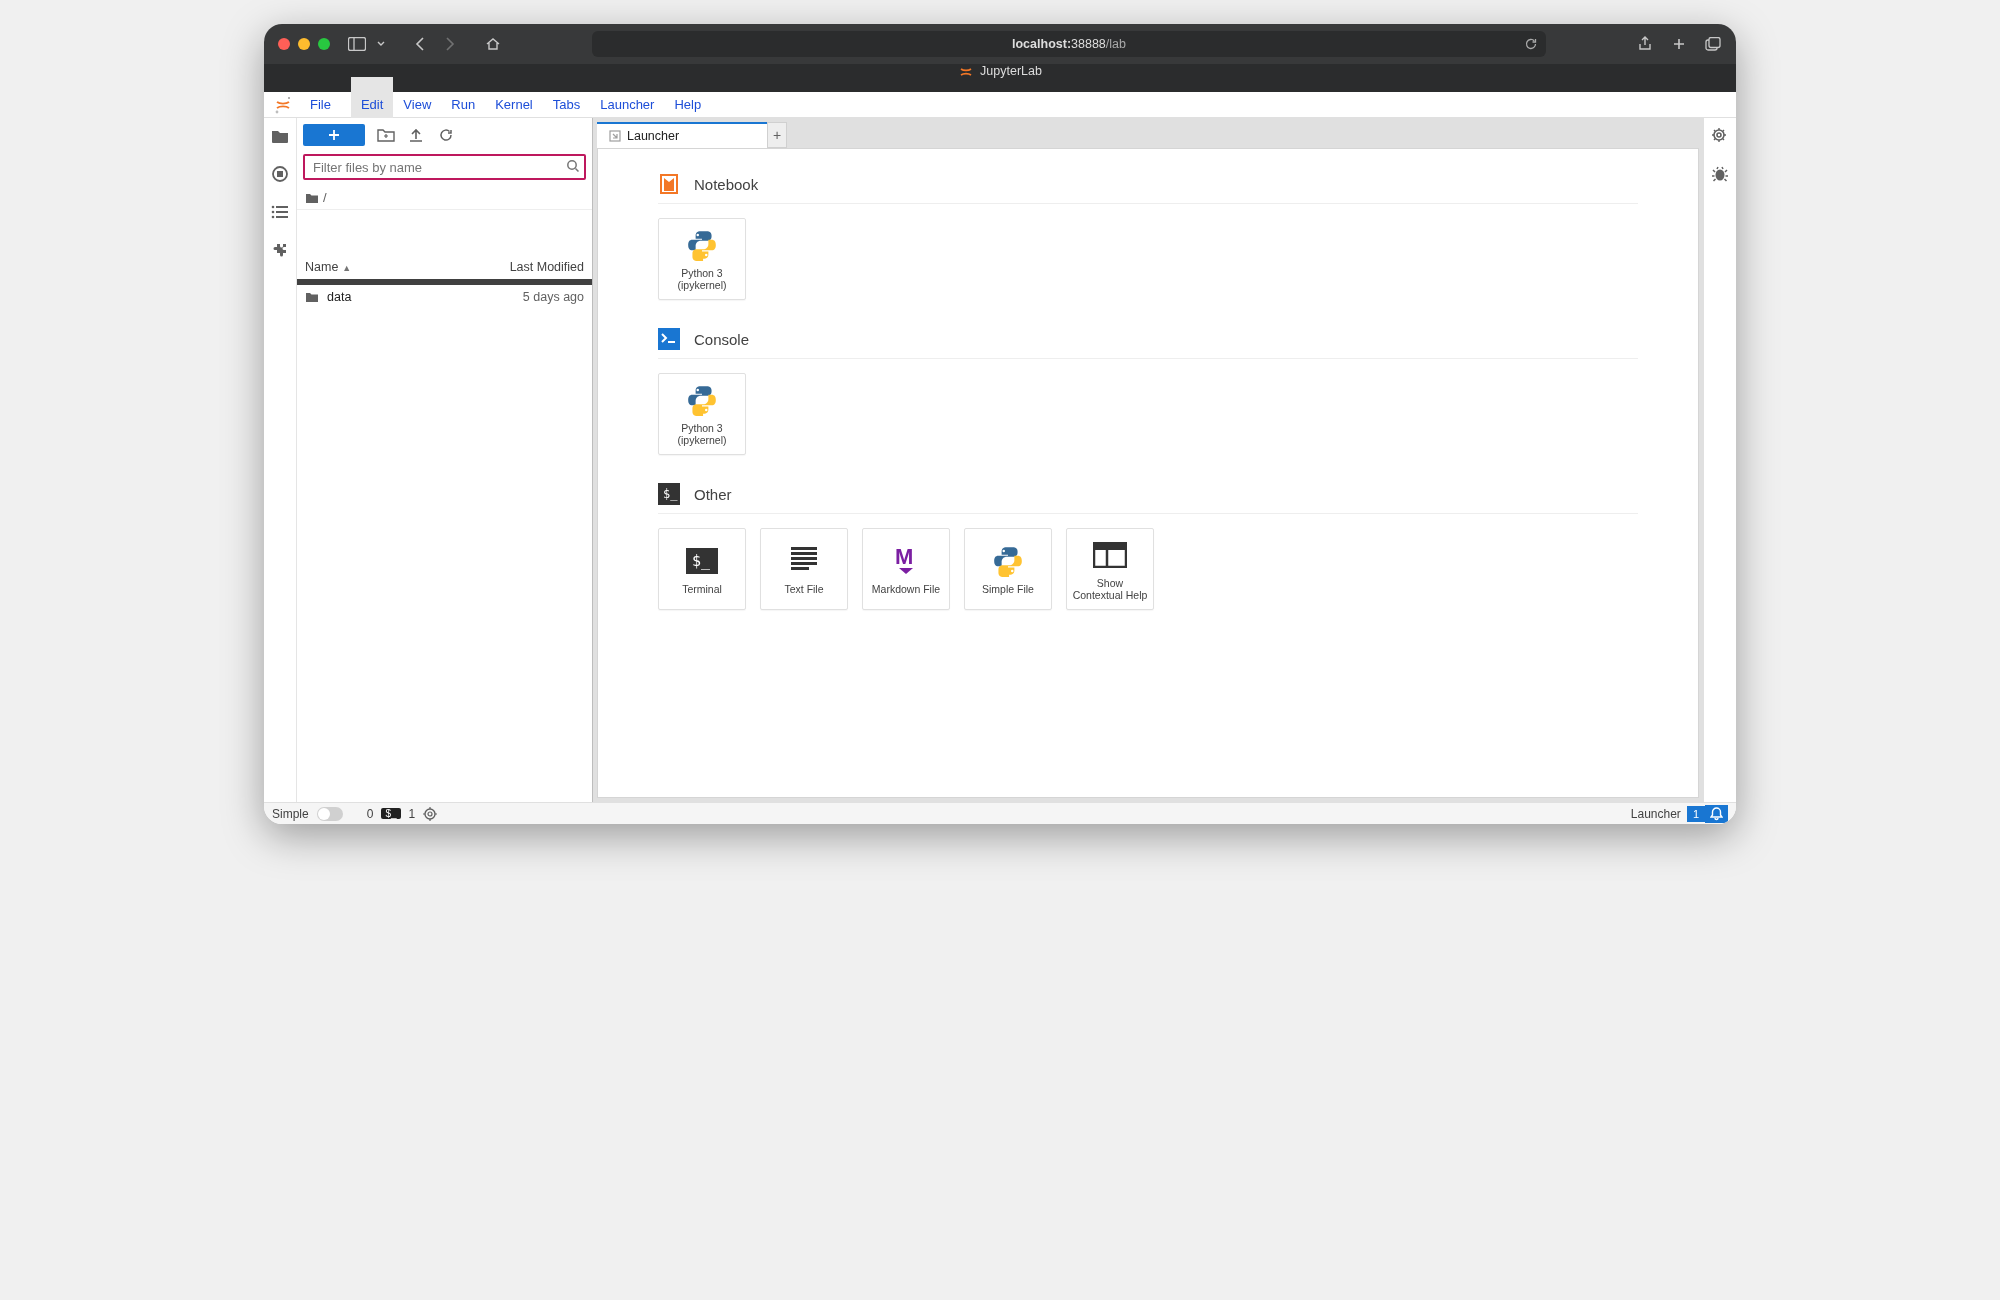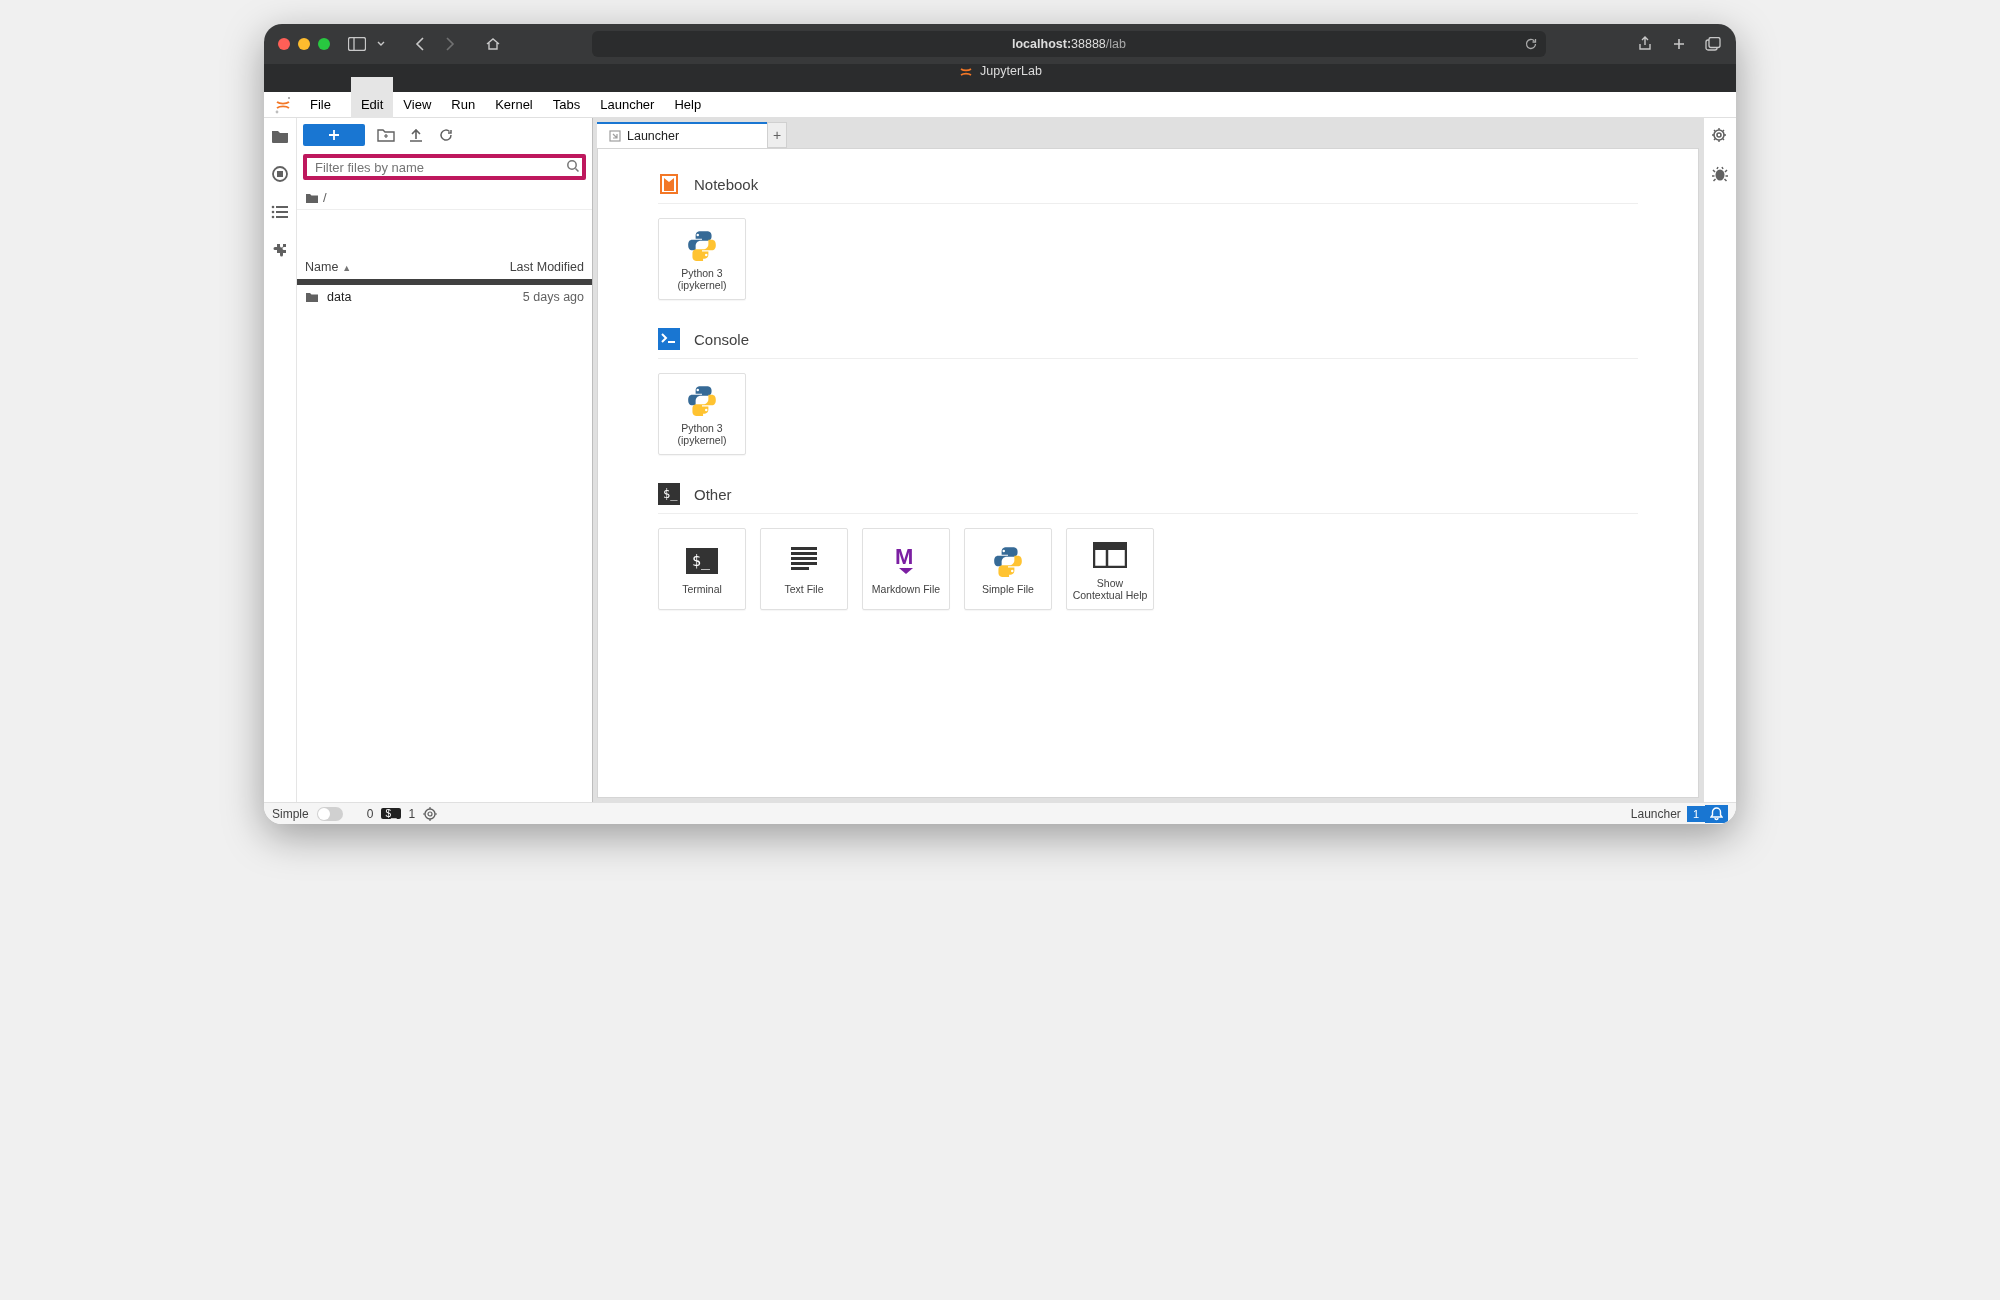--- a/index.html
+++ b/index.html
@@ -18,38 +18,38 @@
 .addr-refresh{ position:absolute; right:8px; color:#aaa; }
 .tb-right { display:flex; gap:16px; color:#c8c8c8; margin-left:auto;}
 
 
 .tabstrip { background:#2b2c2d; height:28px; display:flex; align-items:flex-start; justify-content:center; color:#ddd; font-size:12.5px; gap:6px;}
 .jlicon { width:16px; height:16px; }
 
 
 .menubar { background:#fff; border-bottom:1px solid #e0e0e0; height:26px; display:flex; align-items:center; padding:0 8px; gap:0;}
 .menubar .logo { width:22px; height:22px; margin-right:6px; display:flex; align-items:center; justify-content:center;}
-.menubar .mitem { padding:20px 10px; font-size:13px; color:#000000; cursor:default;}
+.menubar .mitem { padding:20px 10px; font-size:13px; color:#1d4ed8; cursor:default;}
 .menubar .mitem.active { background:#e5e5e5;margin-left:10px; }
 
 
 .appbody { flex:1; display:grid; grid-template-columns: 33px 296px 1fr 33px; grid-template-rows: 1fr; min-height:0; }
 
 
 .left-rail { background:#fff; border-right:1px solid #e5e5e5; display:flex; flex-direction:column; align-items:center; padding-top:8px; gap:18px;}
 .rail-icon { width:20px; height:20px; color:#616161; display:flex; align-items:center; justify-content:center; }
 .rail-icon.active { color:#212121; }
 
 
 .filepanel { background:#fff; border-right:1px solid #bdbdbd; display:flex; flex-direction:column; }
 .fp-toolbar { display:flex; align-items:center; gap:12px; padding:6px 6px;}
 .fp-new { background:#1976d2; color:#fff; width:62px; height:22px; border-radius:2px; display:flex; align-items:center; justify-content:center; font-size:16px;}
 .fp-icn { width:18px; height:18px; color:#616161; display:flex; align-items:center; justify-content:center;}
 .fp-filter { margin:2px 6px 6px; position:relative;}
-.fp-filter input { width:100%; height:26px; border:4px solid #be185d; border-radius:2px; padding:0 26px 0 8px; font-size:13px; color:#616161;}
+.fp-filter input { width:100%; height:26px; border:2px solid #be185d; border-radius:2px; padding:0 26px 0 8px; font-size:13px; color:#616161;}
 .fp-filter .sicon{ position:absolute; right:6px; top:5px; color:#757575;}
 .fp-crumb { padding:4px 8px; color:#616161; display:flex; align-items:center; gap:4px; border-bottom:1px solid #eee;}
 .fp-head { display:flex; padding:5px 8px; font-size:12.5px; color:#424242; border-bottom:6px solid #404040;margin-top:45px;}
 .fp-head .hname{ flex:1;} .fp-head .hmod{ color:#424242;}
 .fp-row { display:flex; padding:5px 8px; align-items:center; font-size:12.5px;}
 .fp-row .ricn{ width:16px; margin-right:6px; color:#616161;} .fp-row .rname{flex:1;} .fp-row .rmod{color:#616161;}
 .sort-caret{font-size:9px; color:#757575; margin-left:4px;}
 
 
 .maindock { background:#e0e0e0; display:flex; flex-direction:column; padding:4px; min-width:0;}

